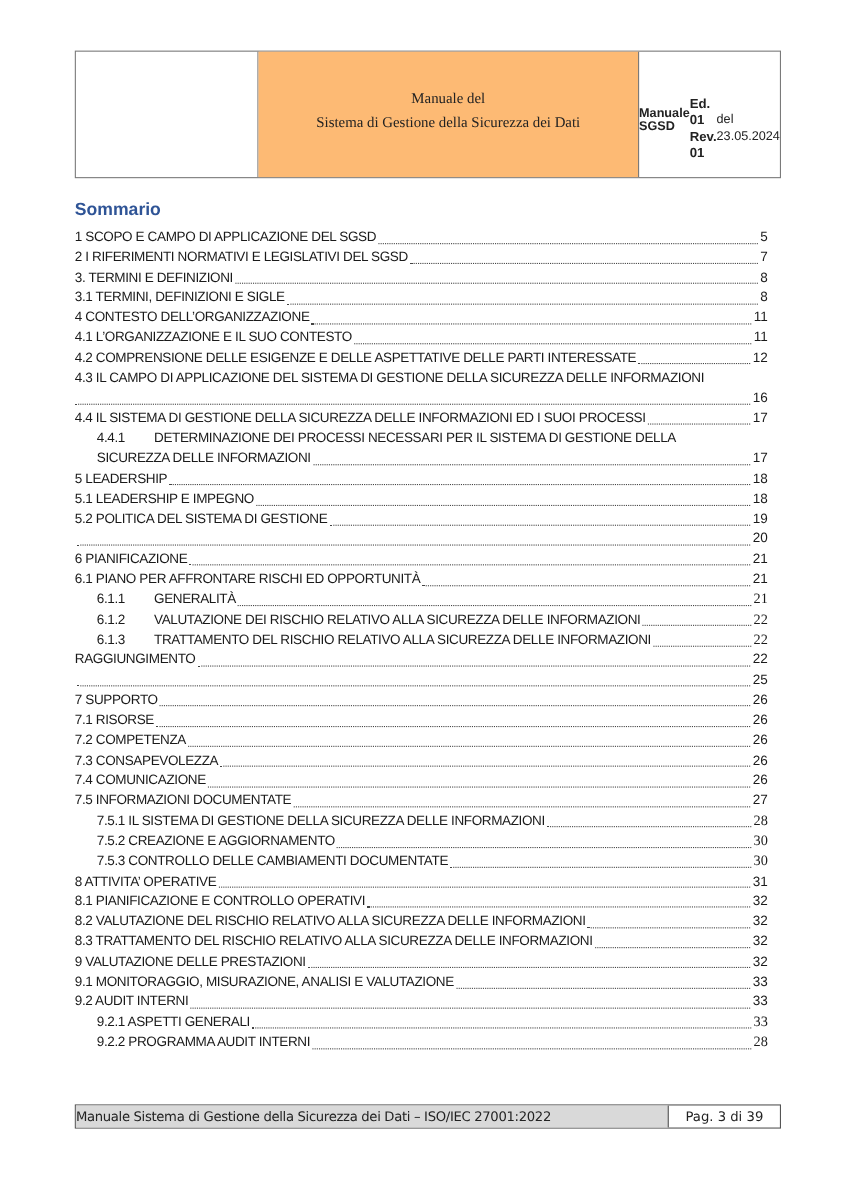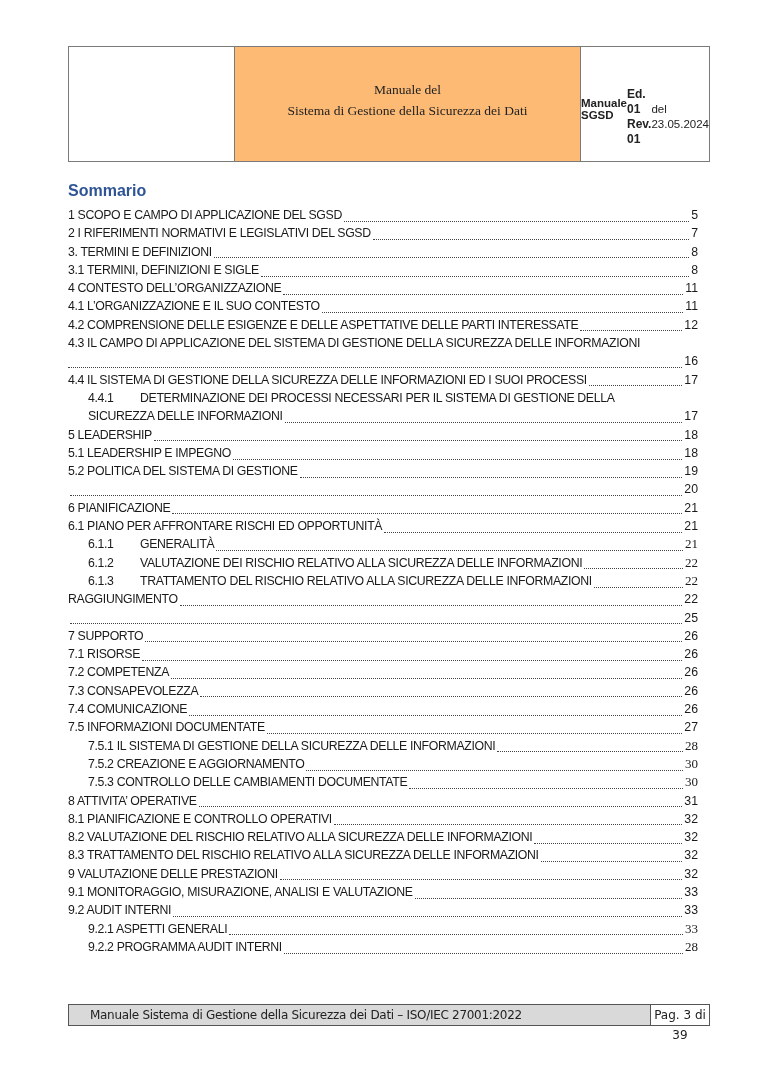--- a/index.html
+++ b/index.html
@@ -15,21 +15,21 @@
   .toc { position:absolute; left:68px; top:206px; width:630px; font-family:"Liberation Sans Narrow","Liberation Sans", sans-serif; font-size:12.3px; }
   .row { display:flex; align-items:flex-end; height:18.3px; line-height:18.3px; white-space:nowrap; }
   .row .t { flex:0 0 auto; letter-spacing:-0.35px; }
   .row .d { flex:1 1 auto; overflow:hidden; margin:0 2px; border-bottom:1px dotted #444; height:4px; align-self:center; transform:translateY(4px); }
   .row .p { flex:0 0 auto; }
   .row.sub { padding-left:20px; }
   .row.serifp .p { font-family:"Liberation Serif", serif; font-size:13px; }
   .row .num { display:inline-block; width:52px; }
   .row.wrap1 { height:18.3px;align-items:center; }
   .footer { position:absolute; left:68px; top:1004px; width:642px; height:22px; border:1px solid #555; box-sizing:border-box; display:flex; font-family:"DejaVu Sans", sans-serif; font-size:12px; color:#222; }
-  .footer .f1 { width:582px; background:#d9d9d9; border-right:1px solid #555; padding-left:21px; line-height:20px; box-sizing:border-box; white-space:nowrap; letter-spacing:-0.3px; }
+  .footer .f1 { width:539px; background:#d9d9d9; border-right:1px solid #555; padding-left:0; line-height:20px; box-sizing:border-box; white-space:nowrap; letter-spacing:-0.3px; }
   .footer .f2 { flex:1; text-align:center; line-height:20px; }
 </style>
 </head>
 <body>
 
 <div class="hdr">
   <div class="c1"></div>
   <div class="c2">
     <div>Manuale del</div>
     <div>Sistema di Gestione della Sicurezza dei Dati</div>

